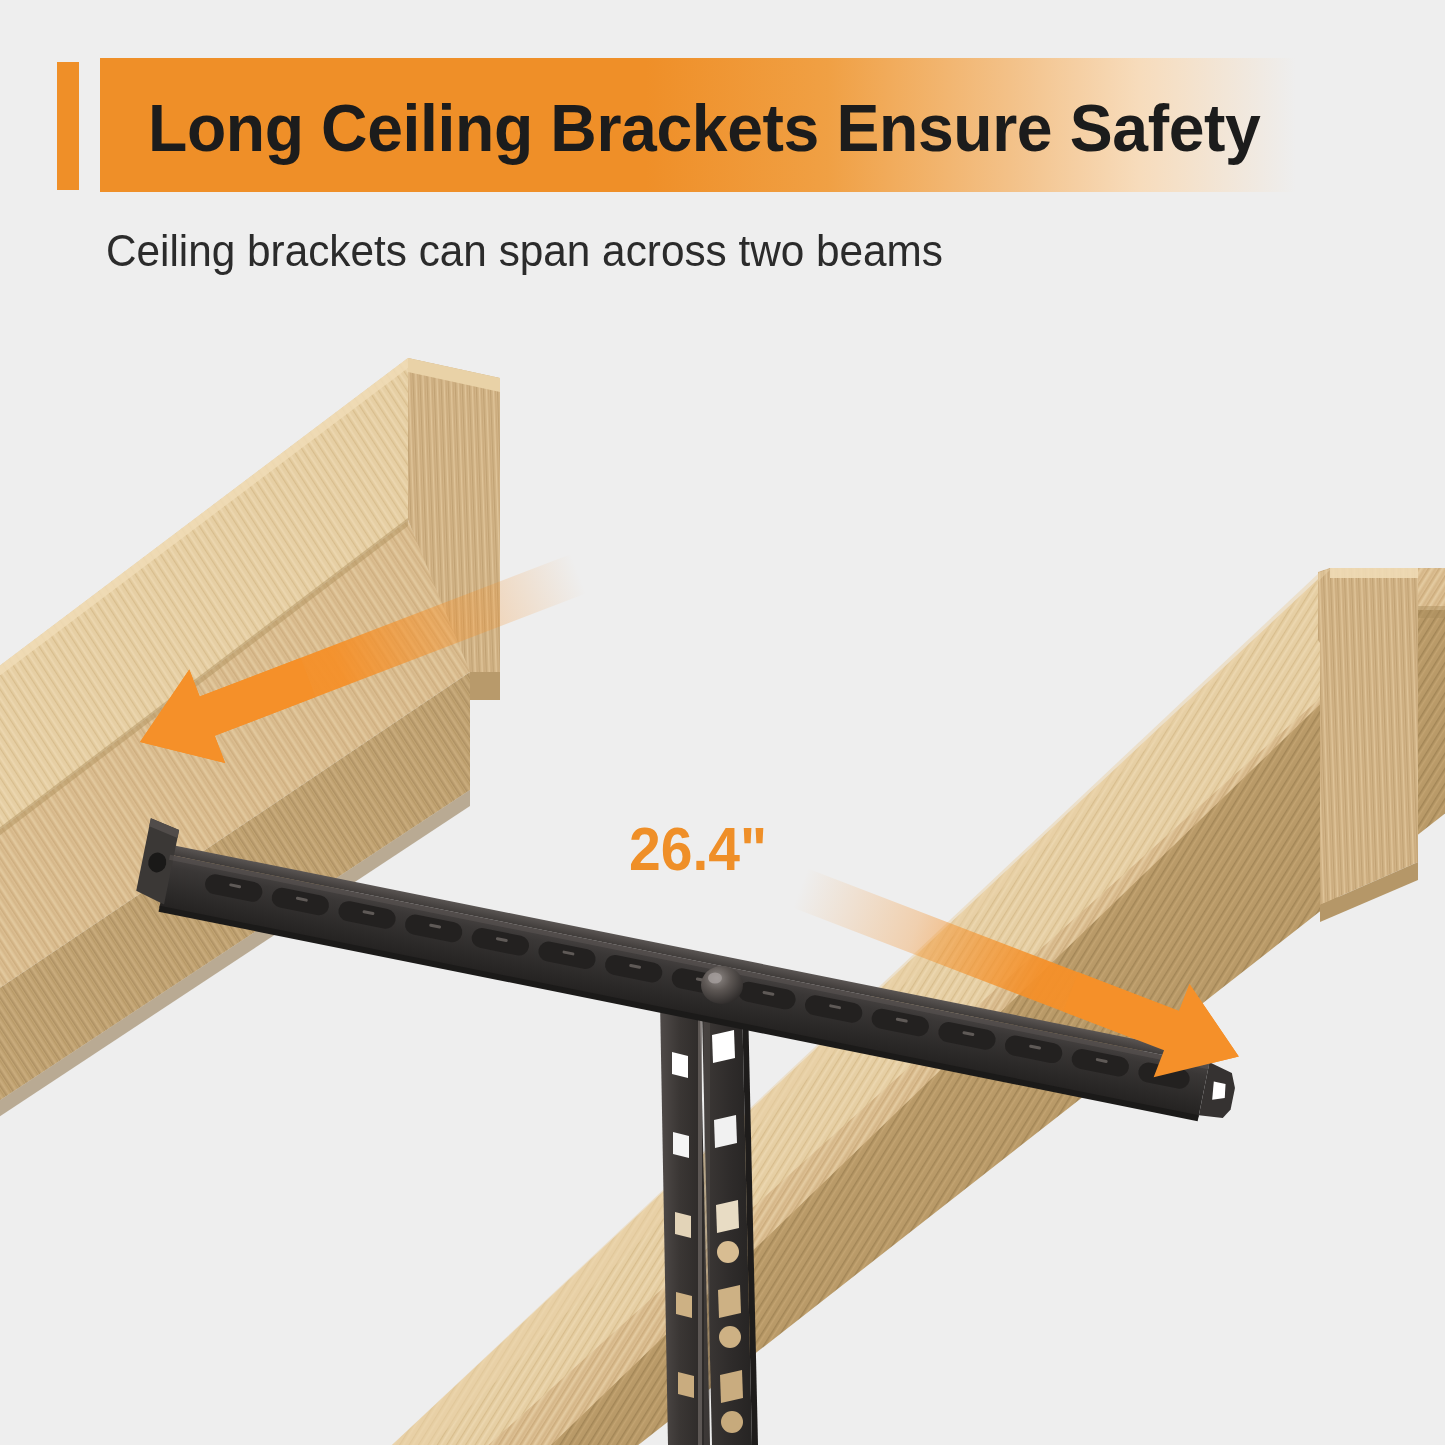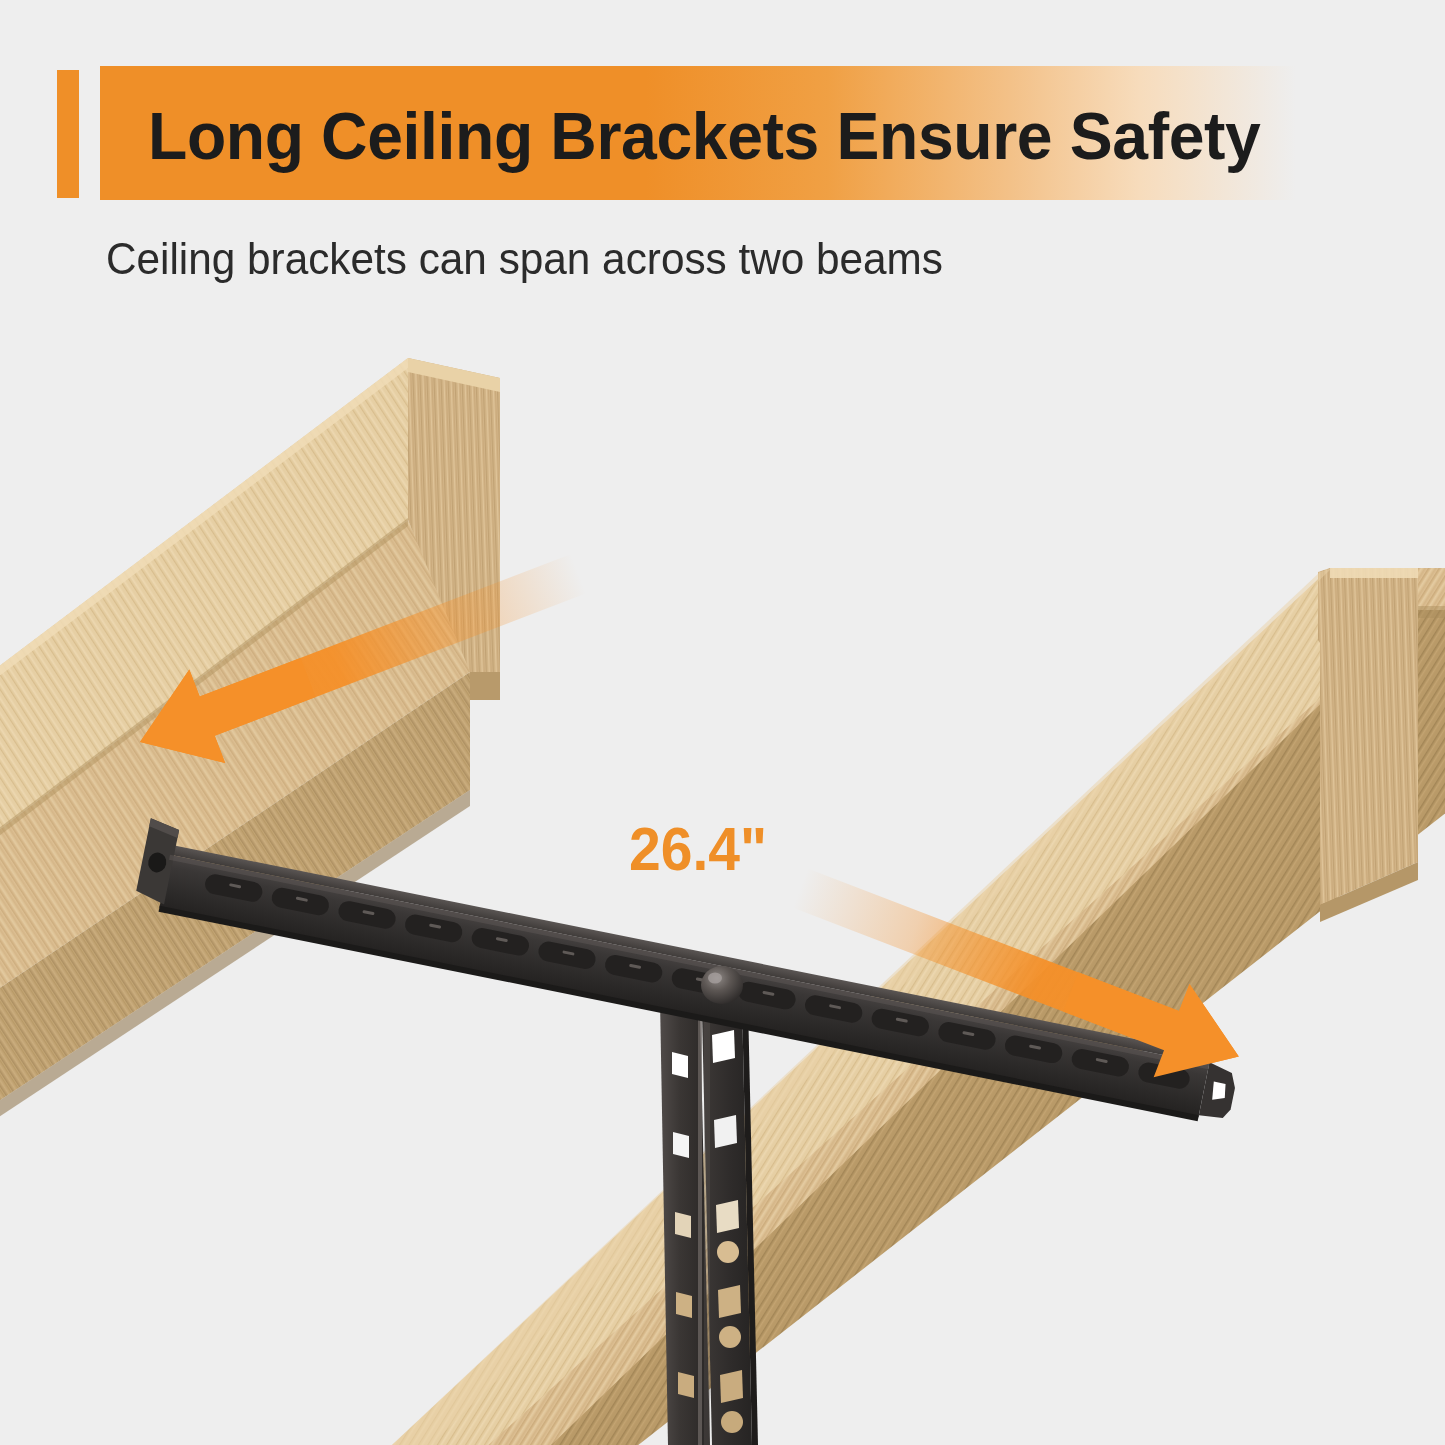--- a/index.html
+++ b/index.html
@@ -16,21 +16,20 @@
     overflow: hidden;
     font-family: "Liberation Sans", sans-serif;
   }
 
   
   #header-block {
     position: absolute;
     left: 0; top: 0;
     width: 1445px;
     height: 300px;
-    margin-top: 8px;
   }
   #accent-bar {
     position: absolute;
     left: 57px;
     top: 62px;
     width: 22px;
     height: 128px;
     background: #ef8f28;
   }
   #title-banner {

